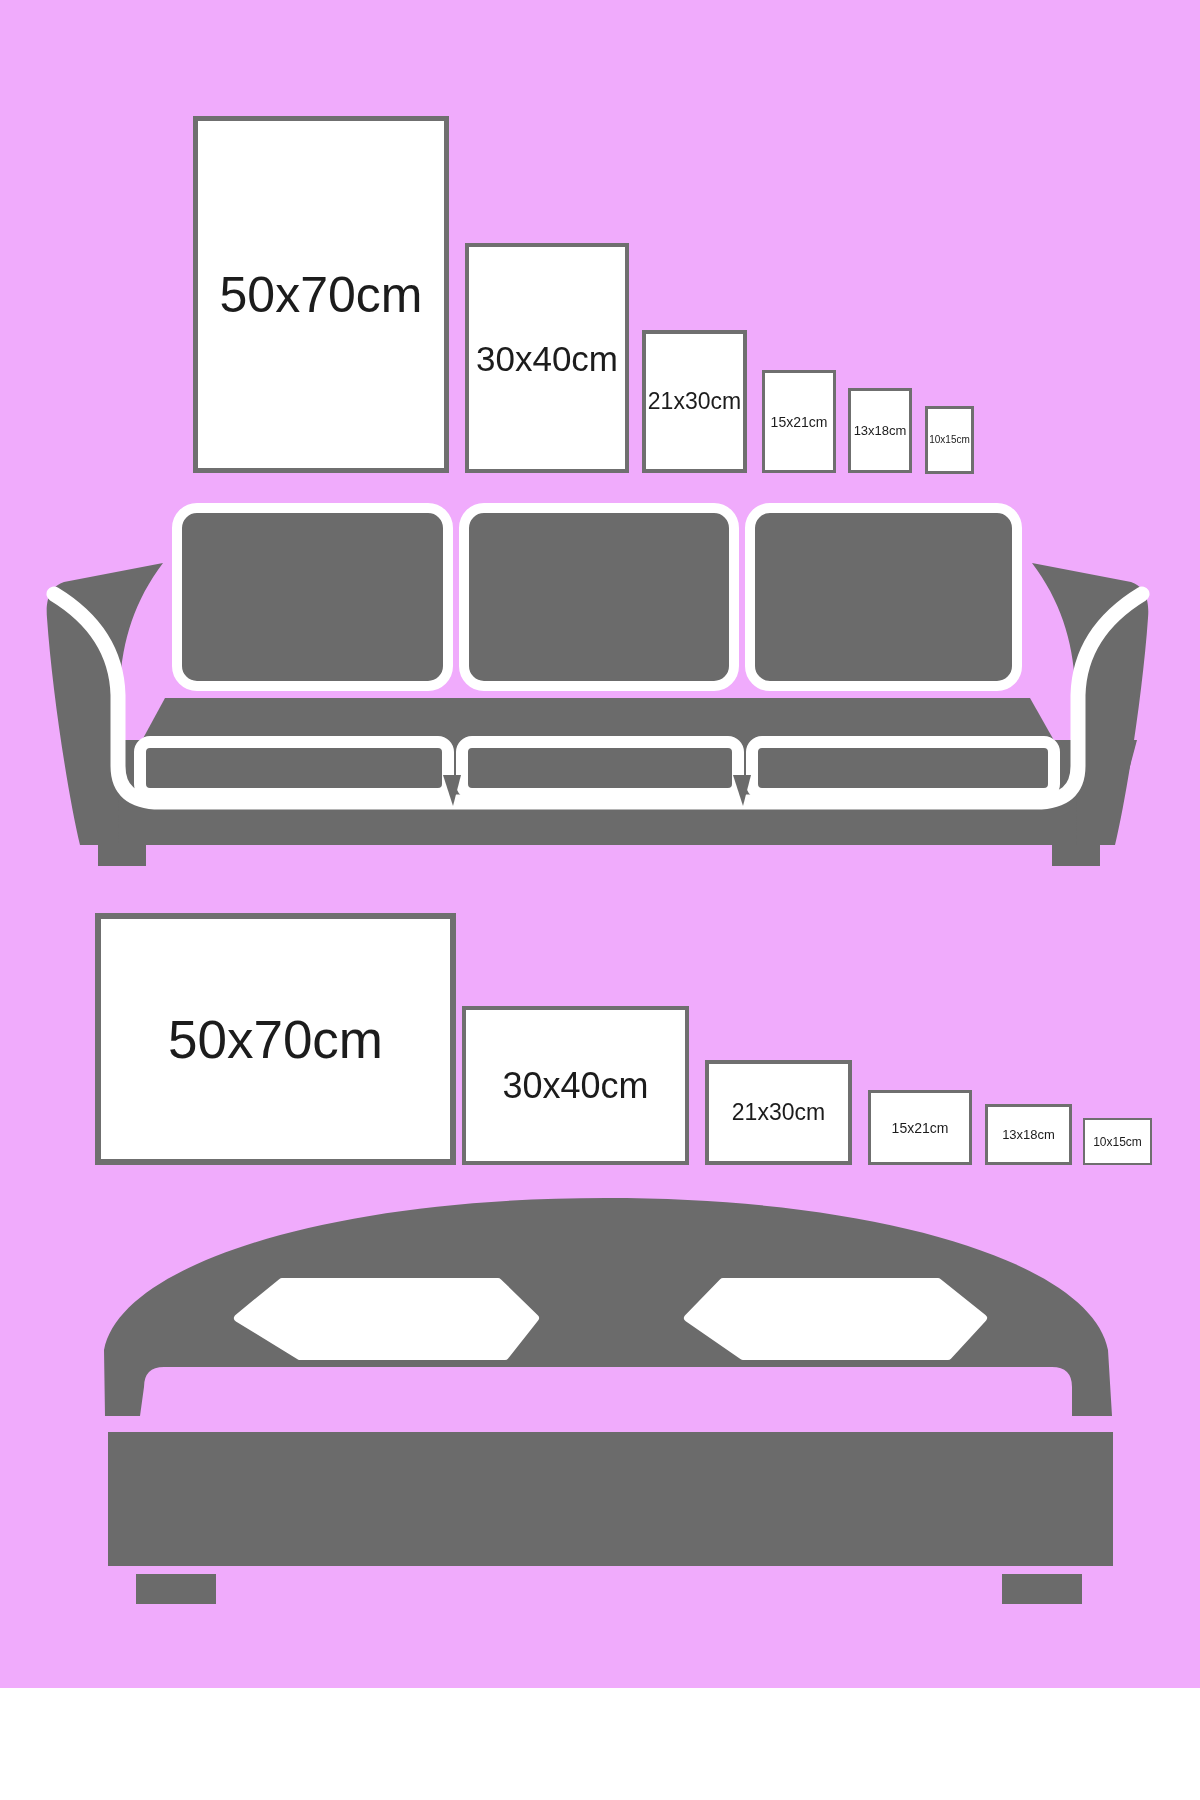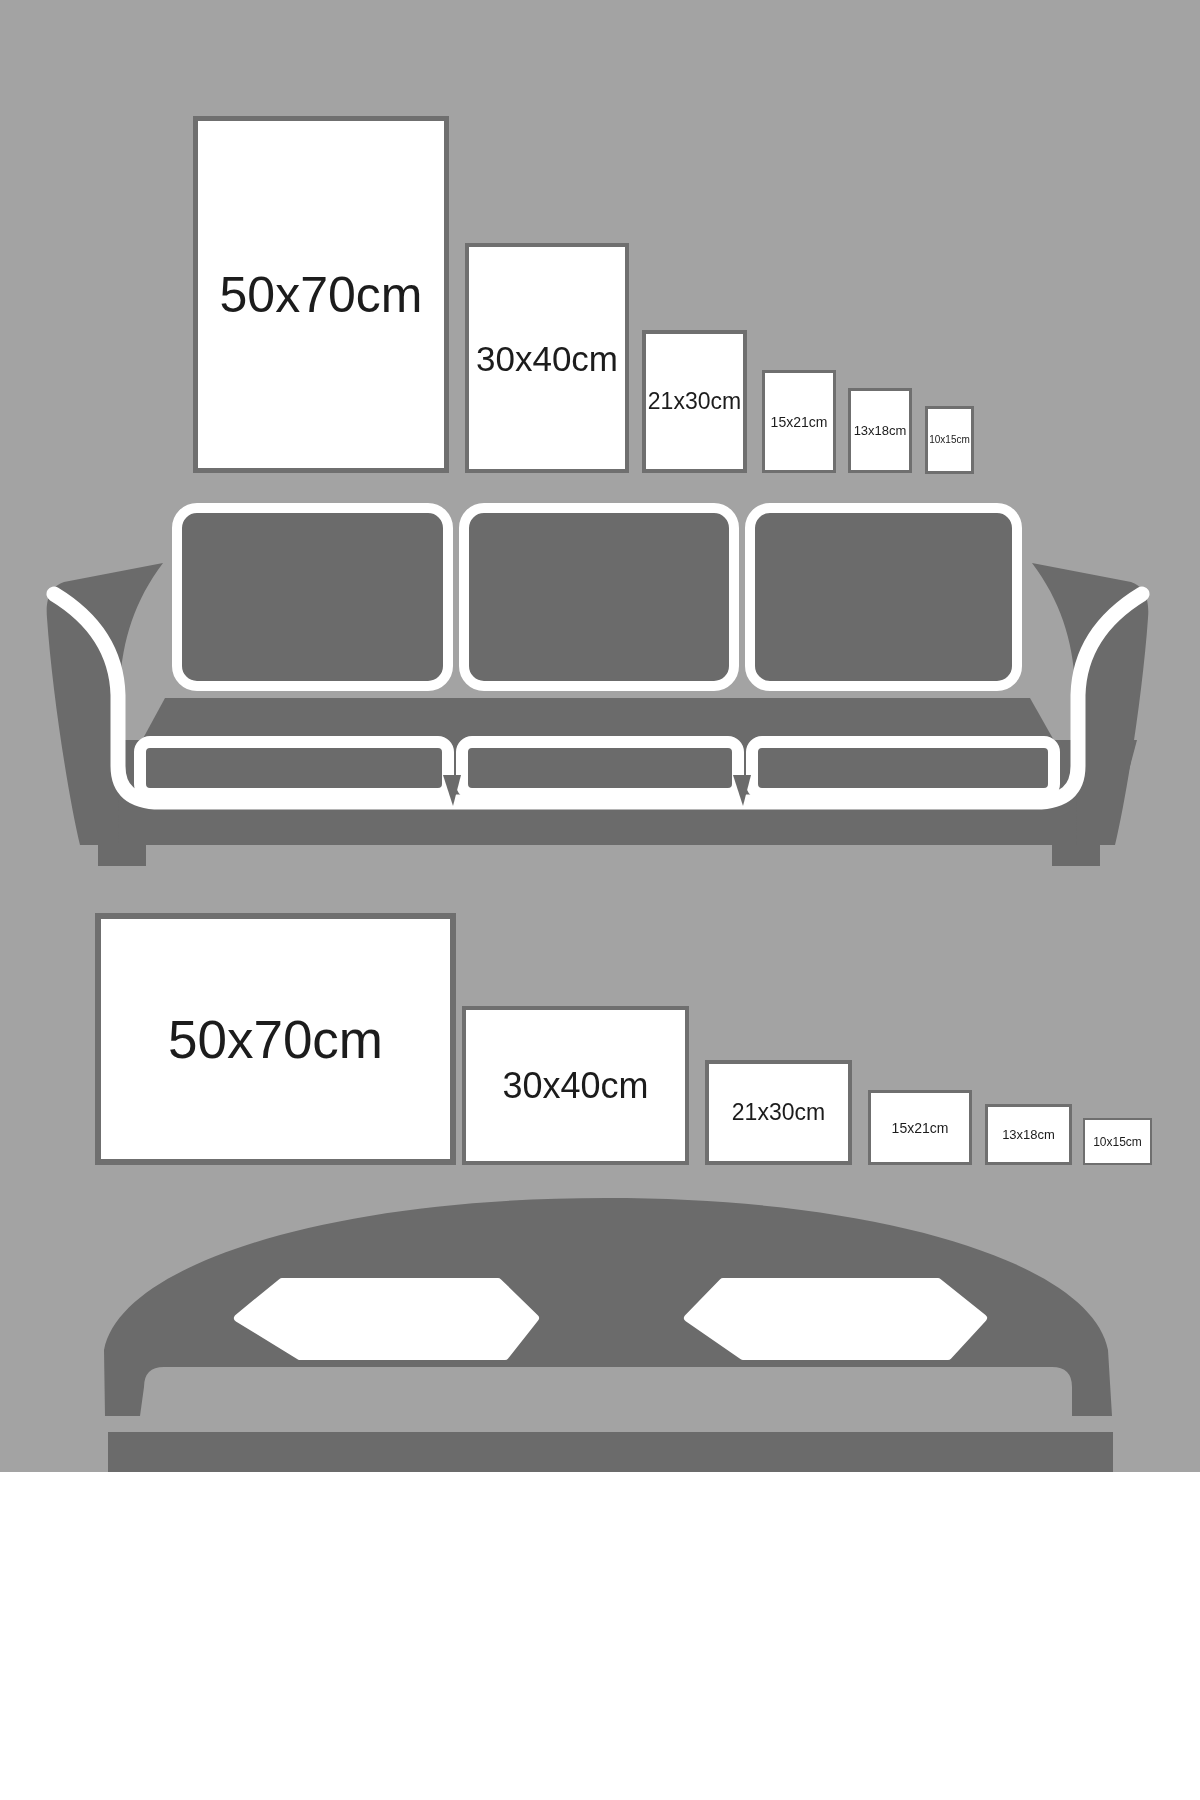--- a/index.html
+++ b/index.html
@@ -1,17 +1,17 @@
 <!DOCTYPE html>
 <html><head>
 <meta charset="utf-8">
 <style>
   html,body{margin:0;padding:0;background:#ffffff;}
   .page{
-    position:relative;width:1200px;height:1472px;background:#a3a3a3;
+    position:relative;width:1200px;height:1688px;background:#f0abfc;
     font-family:"Liberation Sans", sans-serif;overflow:hidden;
   }
   .frame{
     position:absolute;background:#ffffff;border-style:solid;border-color:#6f6f6f;
     box-sizing:border-box;display:flex;align-items:center;justify-content:center;
   }
   .frame-label{color:#1c1c1c;white-space:nowrap;line-height:1;}
   
   .p-50x70{left:193px;top:116px;width:256px;height:357px;border-width:5px;}
   .p-50x70 .frame-label{font-size:50px;}

